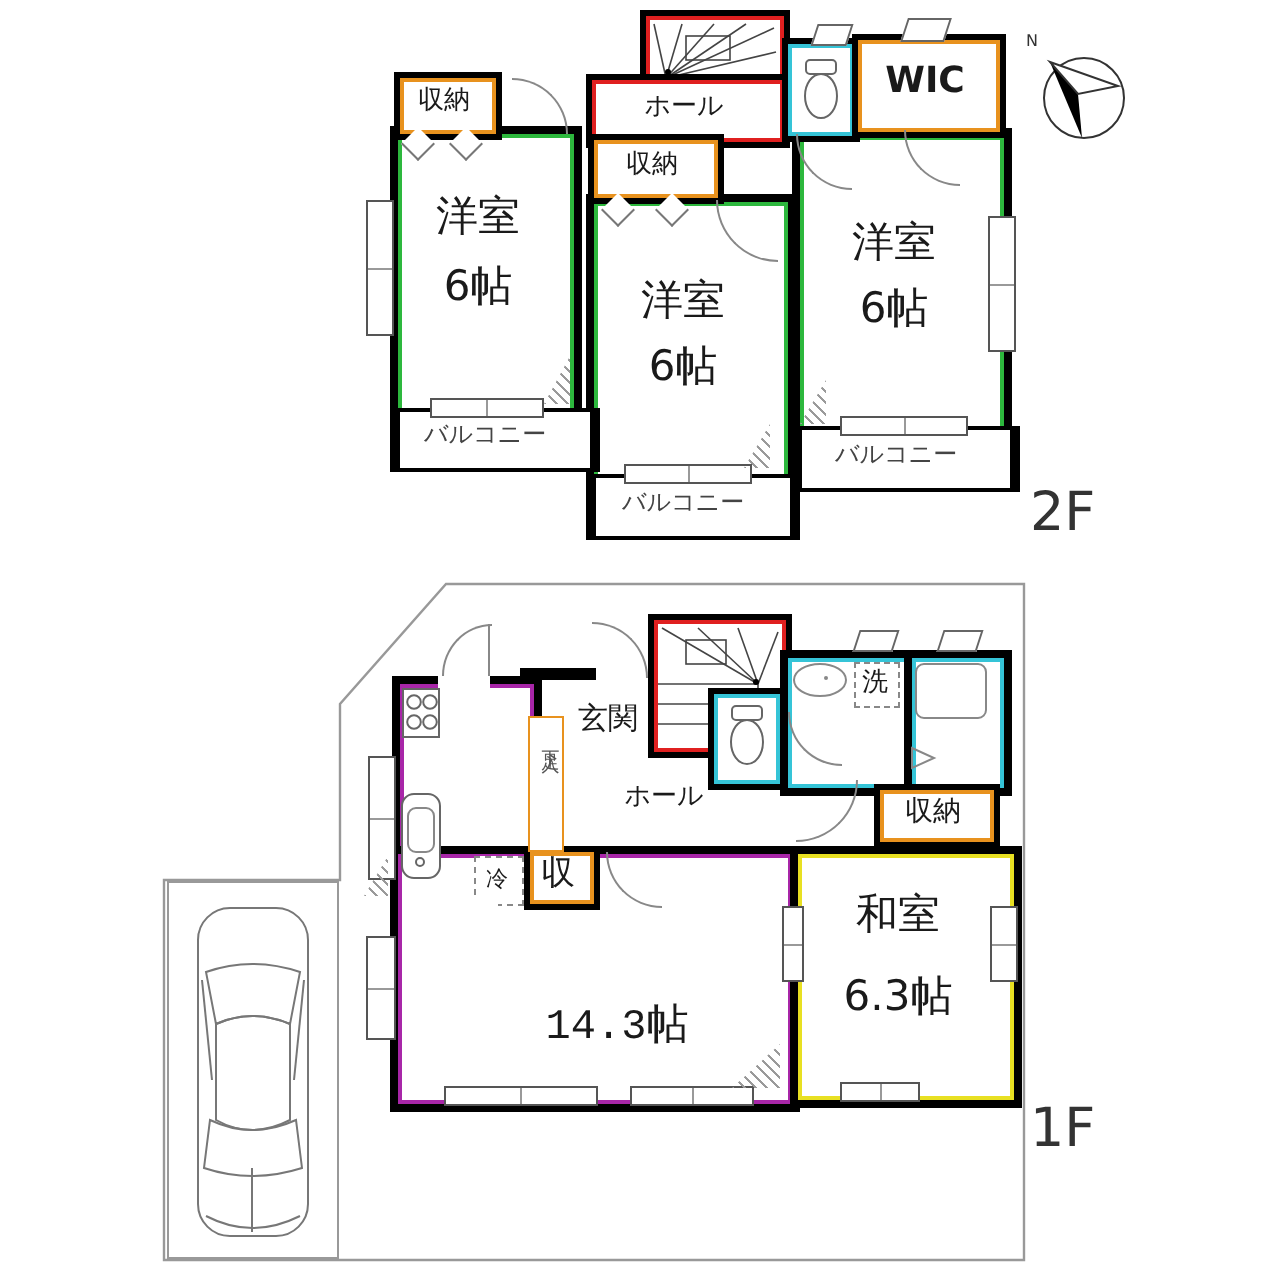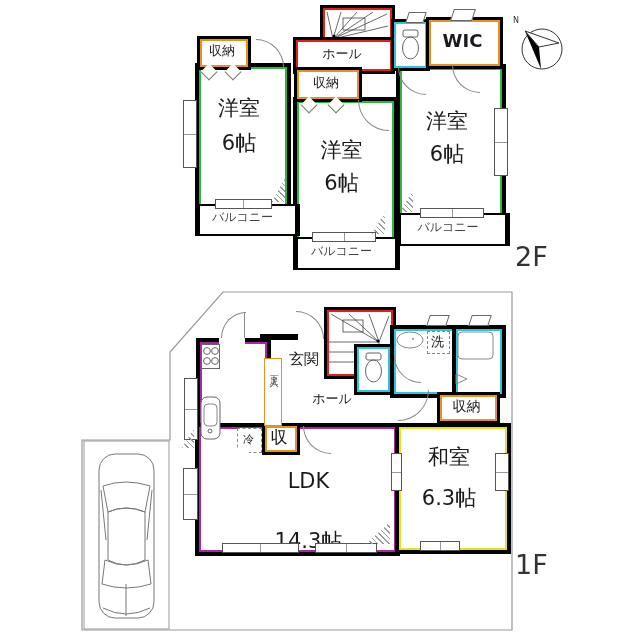--- a/index.html
+++ b/index.html
@@ -208,22 +208,21 @@
     <rect x="4" y="8" width="13" height="22" rx="4" fill="none" stroke="#888"></rect>
     <circle cx="10" cy="35" r="2" fill="none" stroke="#666"></circle>
   </svg>
 
   <div class="wall" style="left:260px;top:334px;width:38px;height:6px;"></div>
   <div class="gap" style="left:219px;top:337px;width:26px;height:7px;"></div>
   <div class="gap" style="left:213px;top:450px;width:36px;height:6px;"></div>
 
   <div class="label" style="left:282px;top:350px;width:44px;font-size:15px;">玄関</div>
   <div class="label" style="left:300px;top:391px;width:64px;font-size:13px;">ホール</div>
-  <div class="label" style="left:210px;top:468px;width:197px;font-size:21px;">LDK</div>
-  <div class="label" style="left:210px;top:528px;width:197px;font-size:21px;">14.3帖</div>
+  <div class="label" style="left:210px;top:502px;width:197px;font-size:21px;font-family:Liberation Mono, monospace;">14.3帖</div>
   <div class="label" style="left:395px;top:444px;width:108px;font-size:21px;">和室</div>
   <div class="label" style="left:395px;top:485px;width:108px;font-size:21px;">6.3帖</div>
   <div class="label floor-tag" style="left:515px;top:500px;">1F</div>
 
   <div class="win-v" style="left:184px;top:378px;width:12px;height:60px;"></div>
   <div class="win-v" style="left:183px;top:468px;width:13px;height:50px;"></div>
   <div class="win-h" style="left:222px;top:543px;width:75px;height:8px;"></div>
   <div class="win-h" style="left:315px;top:543px;width:60px;height:8px;"></div>
   <div class="win-h" style="left:420px;top:541px;width:38px;height:8px;"></div>
   <div class="win-v" style="left:495px;top:453px;width:12px;height:36px;"></div>

